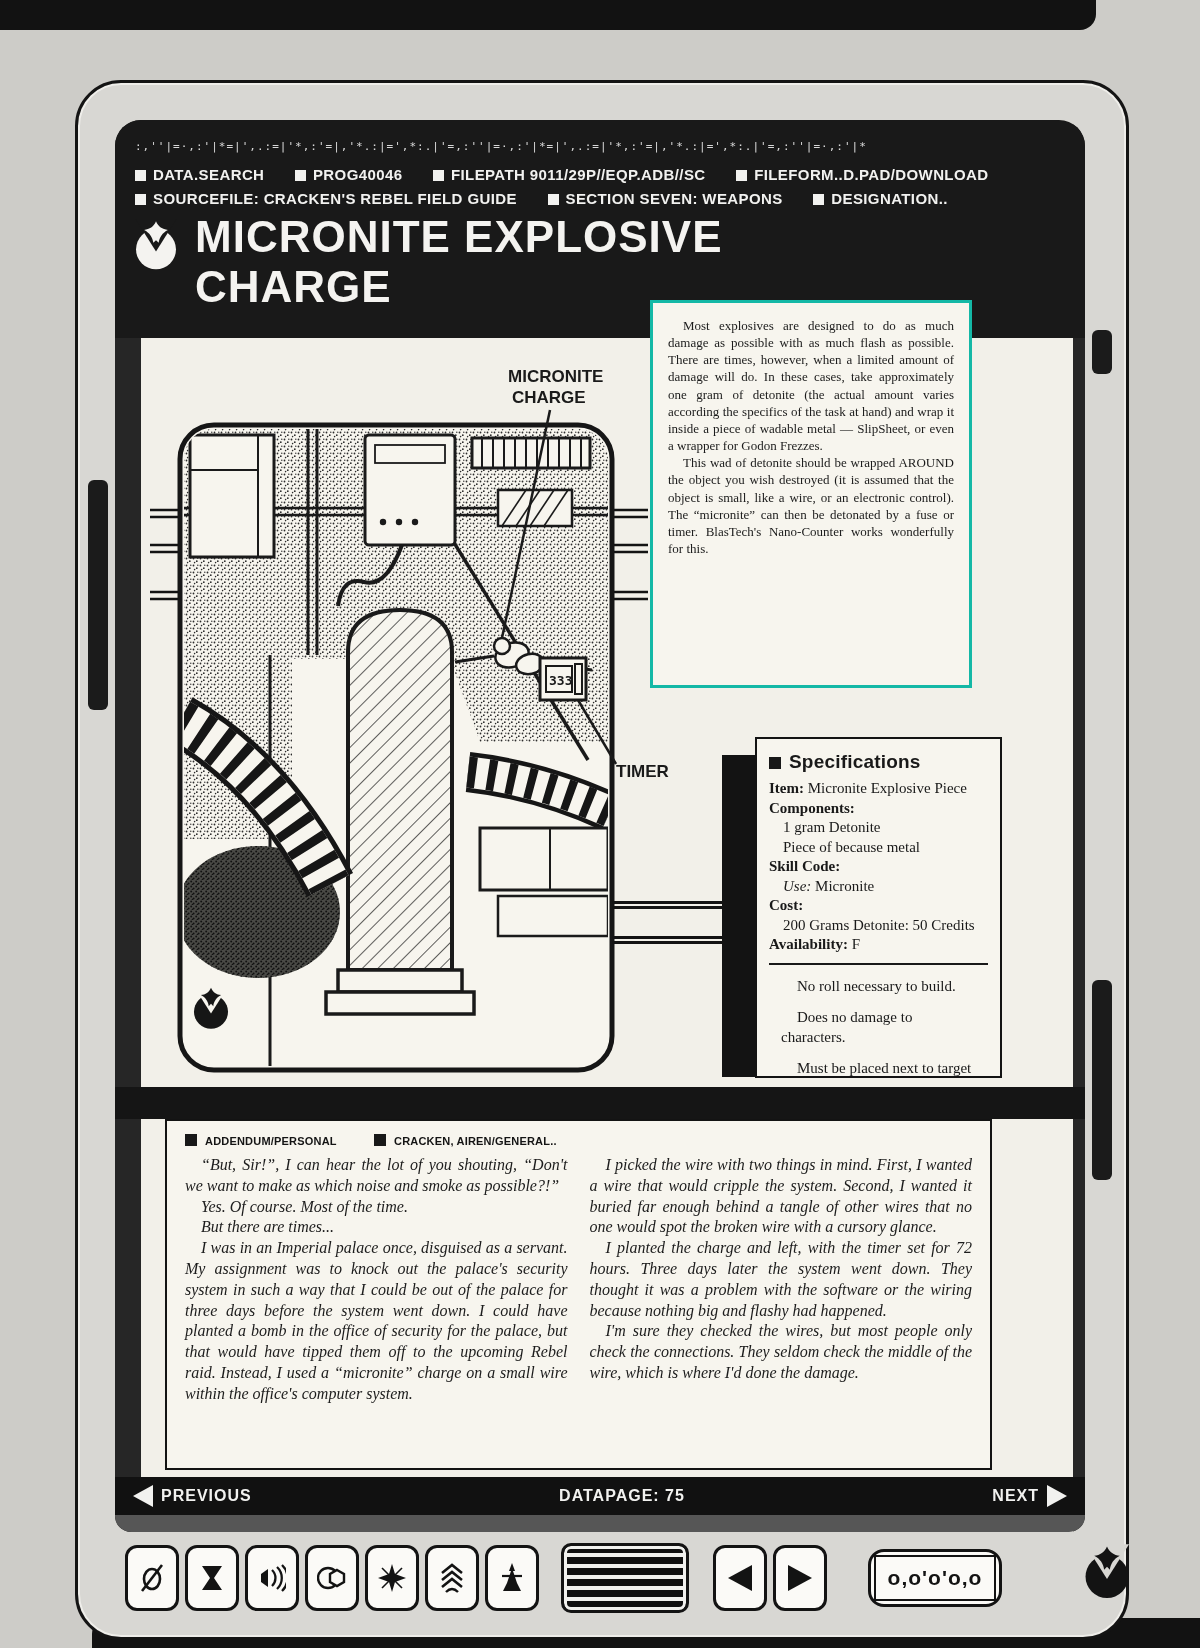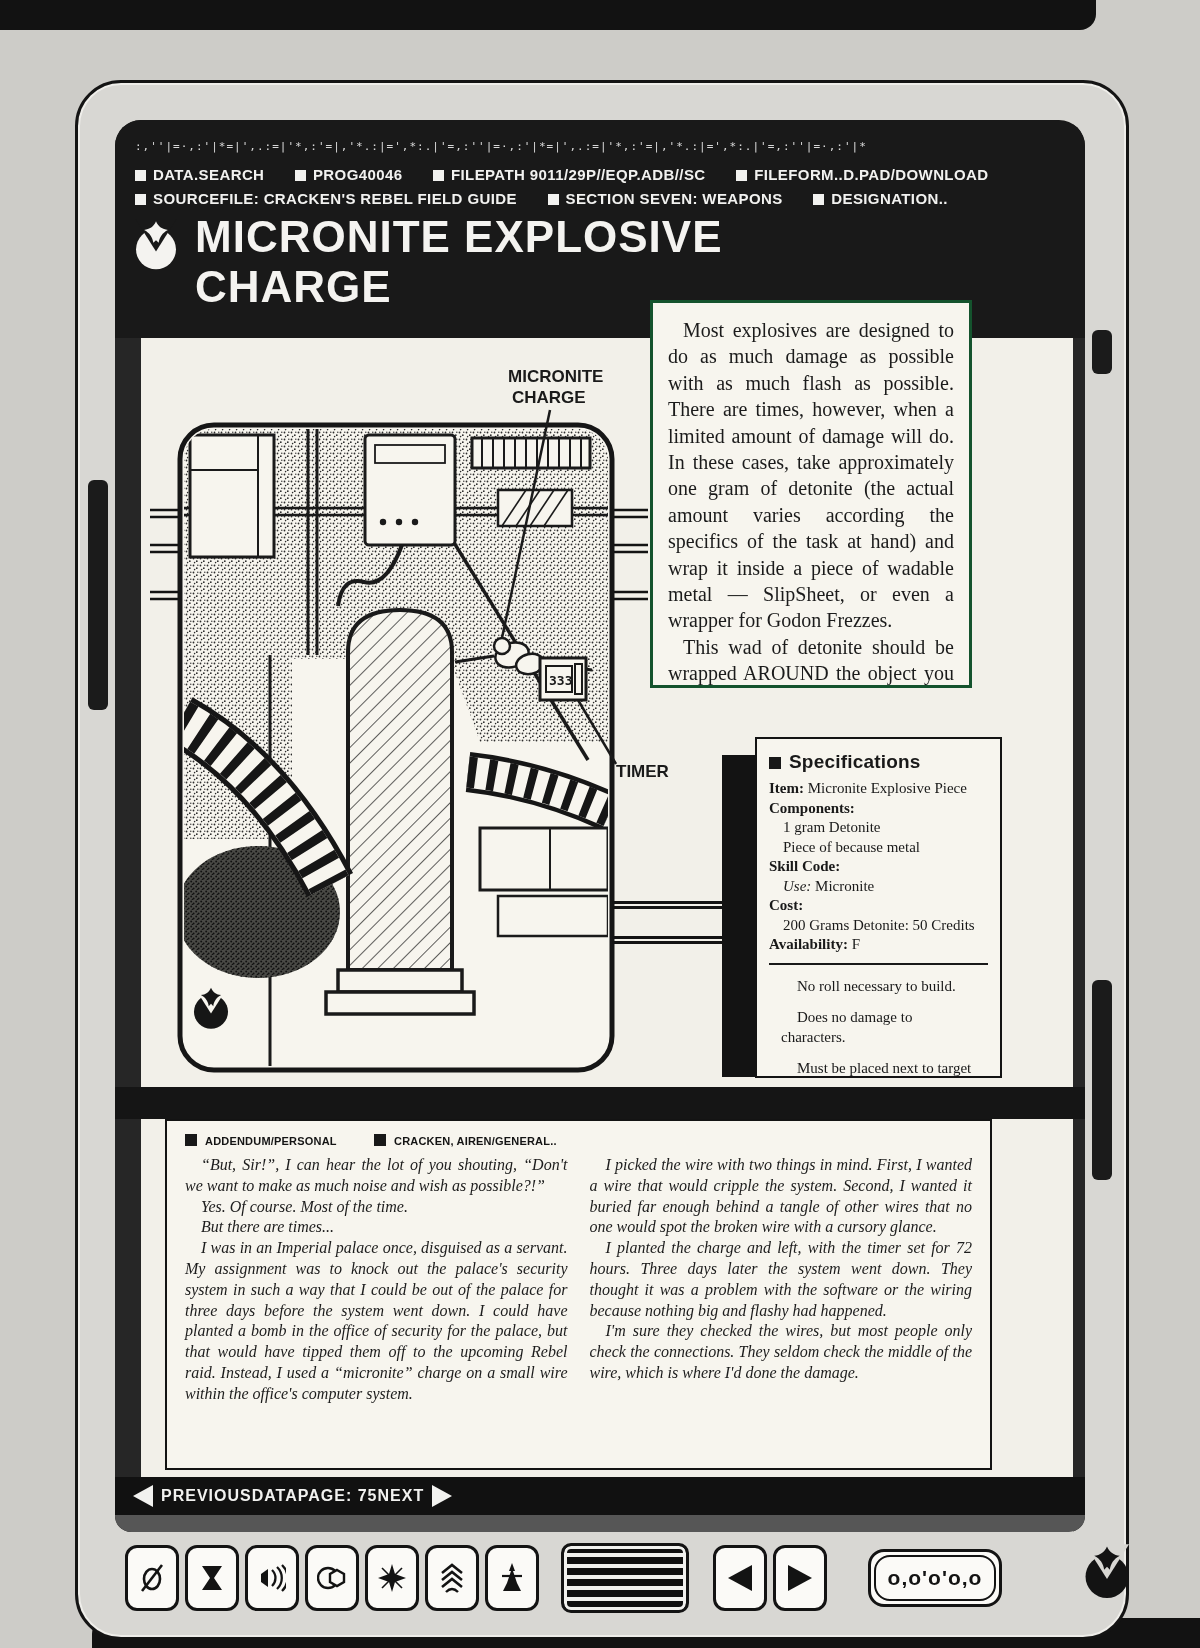--- a/index.html
+++ b/index.html
@@ -23,23 +23,23 @@
   .ticker{left:20px;top:20px;width:920px;height:16px;font-family:"DejaVu Sans Mono",monospace;
           font-size:11px;letter-spacing:1px;color:#e9e9e9;white-space:nowrap;overflow:hidden;opacity:.92;}
   .hrow{left:20px;width:930px;height:20px;font-size:15px;font-weight:bold;letter-spacing:.4px;white-space:nowrap;}
   .hrow .fld{margin-right:26px;display:inline-block;}
   .sq{display:inline-block;width:11px;height:11px;background:#f2f2f0;margin-right:7px;position:relative;top:1px;}
   .sqd{display:inline-block;width:12px;height:12px;background:#181818;margin-right:8px;position:relative;top:1px;}
   .title-wrap{left:14px;top:92px;width:760px;color:#f4f3f0;}
   .t-logo{float:left;width:54px;height:54px;margin:6px 10px 0 0;}
   .t-lines{margin-left:66px;font-size:44px;font-weight:bold;letter-spacing:1px;line-height:1.14;}
   
-  .descbox{left:535px;top:180px;width:322px;height:388px;background:#f7f5ee;border:3px solid #14532d;
+  .descbox{left:535px;top:180px;width:322px;height:388px;background:#f7f5ee;border:3px solid #14b8a6;
            box-sizing:border-box;padding:14px 15px;font-family:"Liberation Serif",serif;
-           font-size:20px;line-height:1.32;color:#1b1b1b;text-align:justify;overflow:hidden;}
+           font-size:13px;line-height:1.32;color:#1b1b1b;text-align:justify;overflow:hidden;}
   .descbox p{margin:0;text-indent:15px;}
   
   .specbar{left:607px;top:635px;width:33px;height:322px;background:#131313;}
   .specbox{left:640px;top:617px;width:247px;height:341px;background:#f7f5ee;border:2px solid #131313;
            box-sizing:border-box;padding:12px 12px;color:#191919;overflow:hidden;}
   .spec-h{font-size:19px;font-weight:bold;letter-spacing:.2px;margin-bottom:6px;}
   .spec-body{font-family:"Liberation Serif",serif;font-size:15px;line-height:1.3;}
   .spec-body b{font-weight:bold;}
   .sub{padding-left:14px;}
   .spec-rule{border:none;border-top:2px solid #191919;margin:8px 0 8px 0;}
@@ -51,39 +51,39 @@
   .addbox{left:50px;top:999px;width:827px;height:351px;background:#f7f5ee;border:2px solid #131313;
           box-sizing:border-box;padding:12px 18px 10px 18px;overflow:hidden;}
   .add-h{font-size:11px;font-weight:bold;color:#141414;letter-spacing:.2px;margin-bottom:8px;}
   .add-h .grp{margin-right:34px;}
   .cols{display:flex;gap:22px;}
   .col{flex:1;font-family:"Liberation Serif",serif;font-style:italic;font-size:16px;line-height:1.3;
        color:#1c1c1c;text-align:justify;}
   .col p{margin:0;text-indent:16px;}
   
   .nav{left:0;top:1357px;width:970px;height:38px;background:#111;color:#f2f2f0;
-       display:flex;align-items:center;box-sizing:border-box;padding:0 18px;
+       display:flex;align-items:center;justify-content:space-between;box-sizing:border-box;padding:0 18px;
        font-size:16px;font-weight:bold;letter-spacing:1px;}
   .navbtn{display:flex;align-items:center;gap:8px;cursor:default;}
   .tri-l{width:0;height:0;border-top:11px solid transparent;border-bottom:11px solid transparent;border-right:20px solid #f2f2f0;}
   .tri-r{width:0;height:0;border-top:11px solid transparent;border-bottom:11px solid transparent;border-left:20px solid #f2f2f0;}
   .lip{left:0;top:1395px;width:970px;height:17px;background:#565656;border-radius:0 0 16px 16px;}
   
   .key{top:1545px;width:54px;height:66px;background:#fbfaf7;border:3px solid #131313;border-radius:12px;
        box-sizing:border-box;display:flex;align-items:center;justify-content:center;}
   .speaker{left:561px;top:1543px;width:128px;height:70px;border:3px solid #131313;border-radius:10px;
            box-sizing:border-box;background:repeating-linear-gradient(180deg,#101010 0 7px,#f1f1ee 7px 11px);
            box-shadow:inset 0 0 0 3px #f1f1ee;}
   .akey{top:1545px;width:54px;height:66px;background:#fbfaf7;border:3px solid #131313;border-radius:12px;
         box-sizing:border-box;display:flex;align-items:center;justify-content:center;}
   .ktri-l{width:0;height:0;border-top:13px solid transparent;border-bottom:13px solid transparent;border-right:24px solid #131313;}
   .ktri-r{width:0;height:0;border-top:13px solid transparent;border-bottom:13px solid transparent;border-left:24px solid #131313;}
   .dial{left:868px;top:1549px;width:134px;height:58px;background:#fbfaf7;border:3px solid #131313;border-radius:16px;
         box-sizing:border-box;display:flex;align-items:center;justify-content:center;}
-  .dial-inner{width:118px;height:42px;border:2px solid #131313;border-radius:16px;display:flex;align-items:center;
+  .dial-inner{width:118px;height:42px;border:2px solid #131313;border-radius:0;display:flex;align-items:center;
         justify-content:center;font-size:21px;font-weight:bold;letter-spacing:1px;color:#131313;}
 </style>
 </head>
 <body>
 
 <div class="page">
 
   <div class="abs scan-top"></div>
   <div class="abs scan-bottom"></div>
 
@@ -306,21 +306,21 @@
     </div>
 
     <div class="abs band"></div>
     <div class="abs addbox">
       <div class="add-h">
         <span class="grp"><span class="sqd"></span><span>ADDENDUM/PERSONAL</span></span>
         <span class="grp"><span class="sqd"></span><span>CRACKEN, AIREN/GENERAL..</span></span>
       </div>
       <div class="cols">
         <div class="col">
-          <p>“But, Sir!”, I can hear the lot of you shouting, “Don't we want to make as much noise and wish as possible?!”</p>
+          <p>“But, Sir!”, I can hear the lot of you shouting, “Don't we want to make as which noise and smoke as possible?!”</p>
           <p>Yes. Of course. Most of the time.</p>
           <p>But there are times...</p>
           <p>I was in an Imperial palace once, disguised as a servant. My assignment was to knock out the palace's security system in such a way that I could be out of the palace for three days before the system went down. I could have planted a bomb in the office of security for the palace, but that would have tipped them off to the upcoming Rebel raid. Instead, I used a “micronite” charge on a small wire within the office's computer system.</p>
         </div>
         <div class="col">
           <p>I picked the wire with two things in mind. First, I wanted a wire that would cripple the system. Second, I wanted it buried far enough behind a tangle of other wires that no one would spot the broken wire with a cursory glance.</p>
           <p>I planted the charge and left, with the timer set for 72 hours. Three days later the system went down. They thought it was a problem with the software or the wiring because nothing big and flashy had happened.</p>
           <p>I'm sure they checked the wires, but most people only check the connections. They seldom check the middle of the wire, which is where I'd done the damage.</p>
         </div>
       </div>

